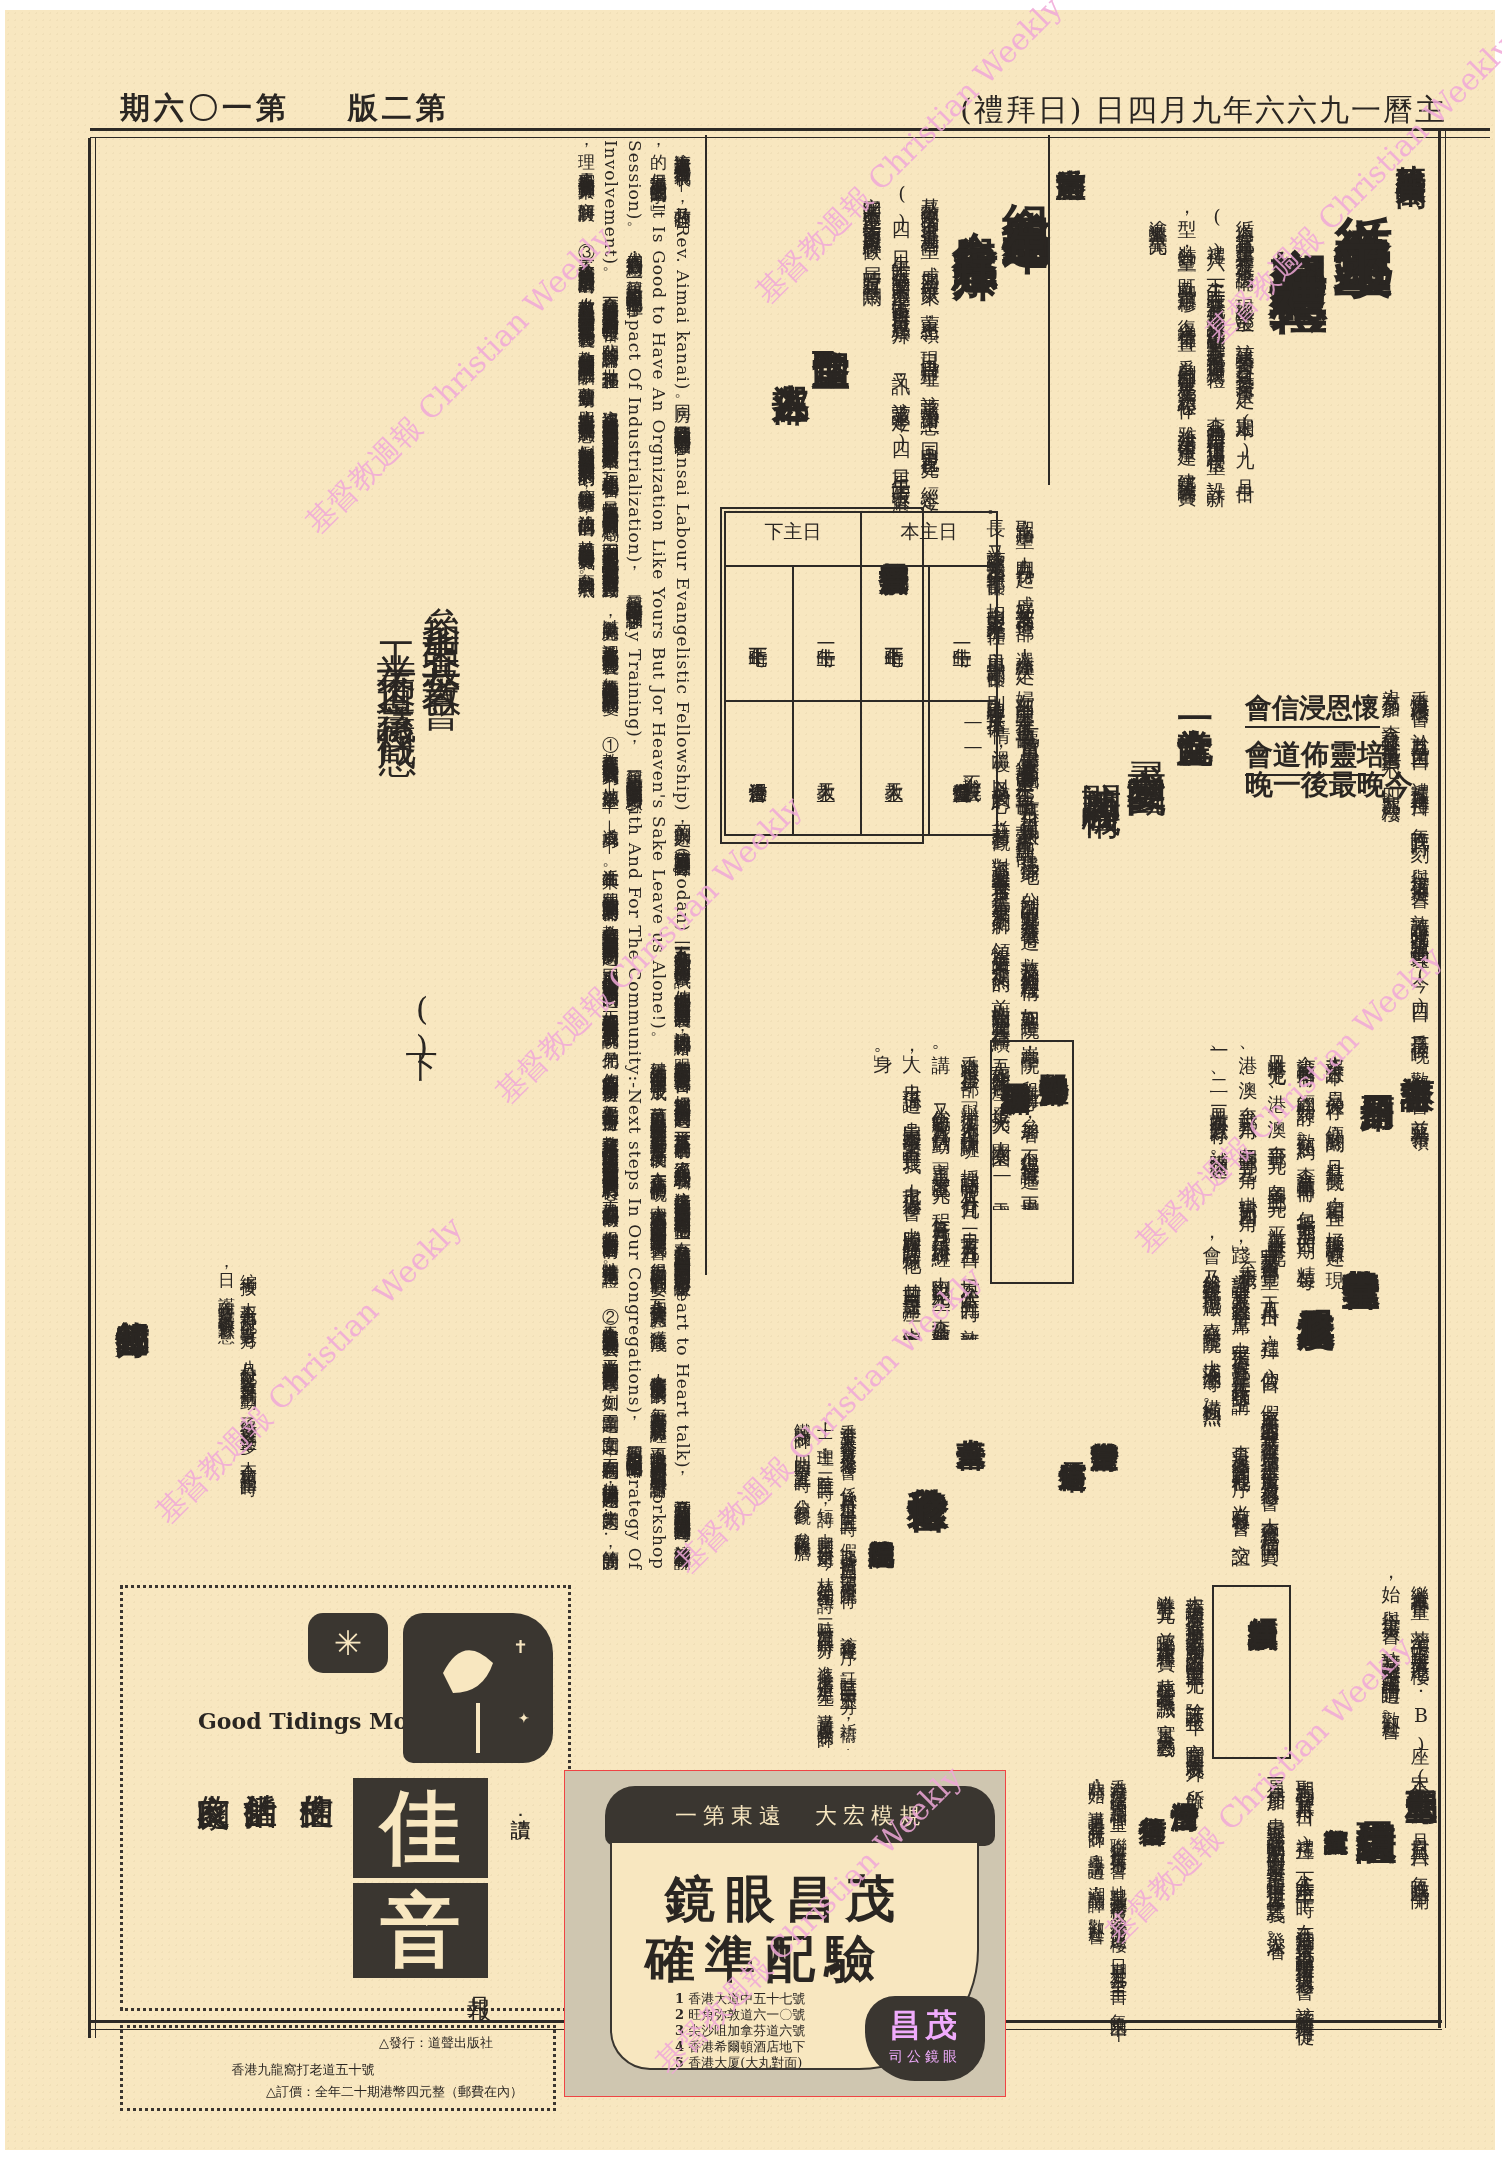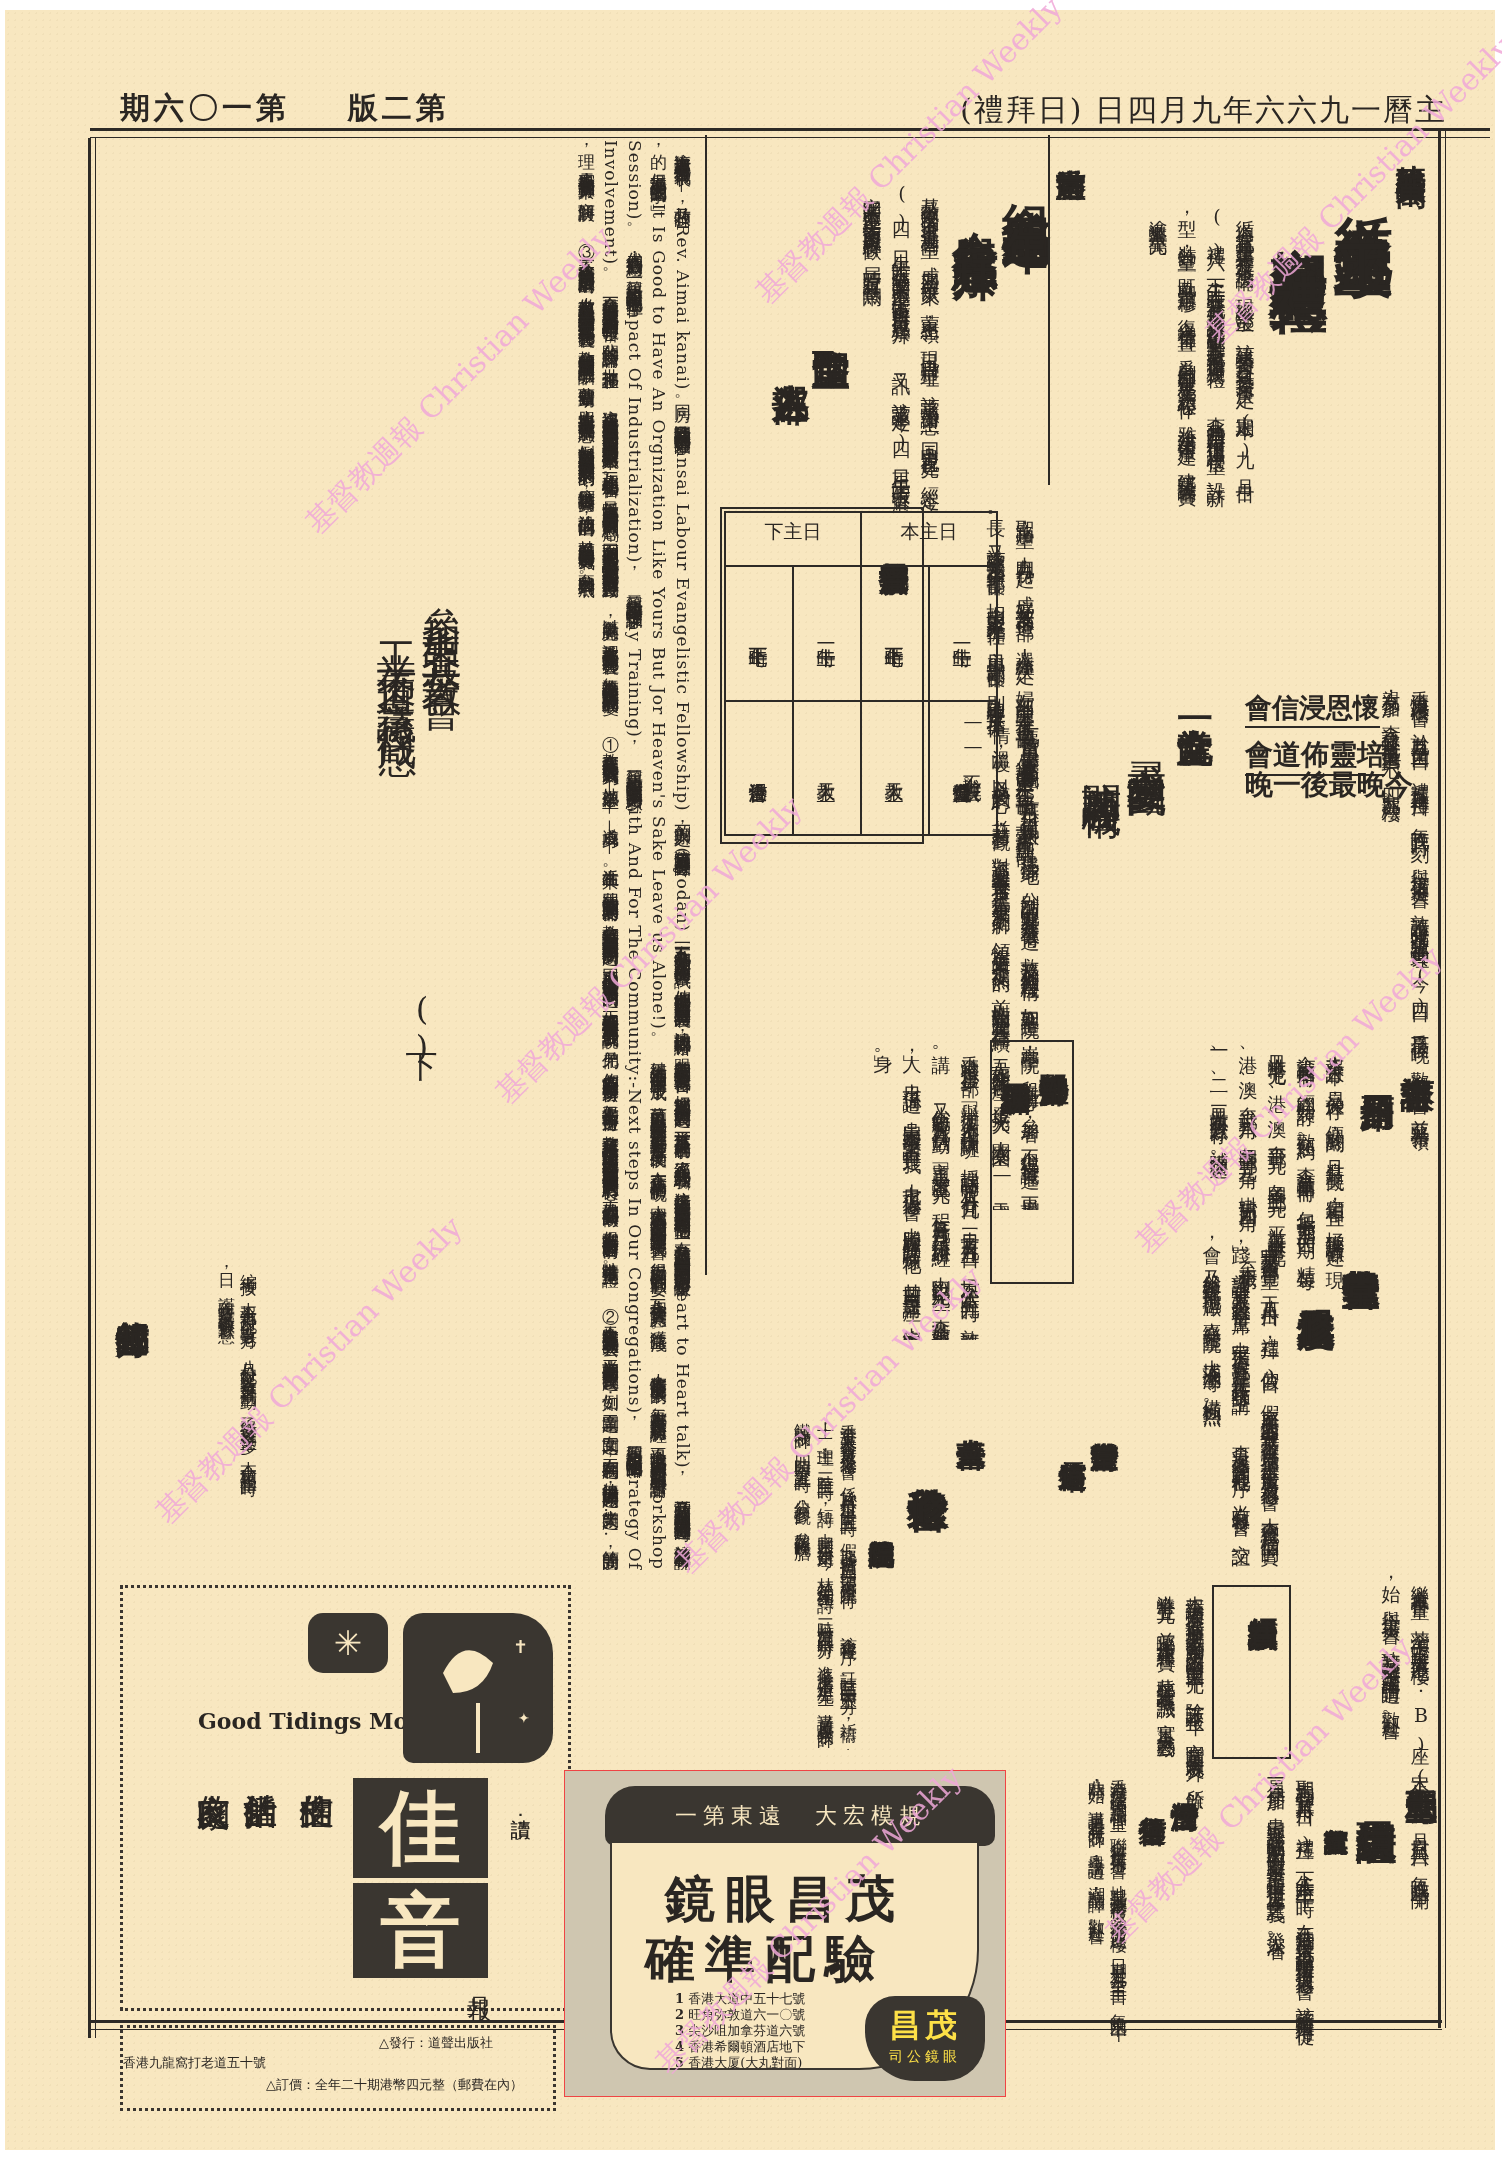--- a/index.html
+++ b/index.html
@@ -168,29 +168,29 @@
   <div class="abs" style="left:45px;top:70px;width:365px;height:225px;background:#f8e7c0;border:2px solid #3a3630;border-radius:0 0 120px 40px;"></div>
   <div class="abs hl" style="left:100px;top:95px;font-size:50px;letter-spacing:10px;unicode-bidi:bidi-override;direction:rtl;">茂昌眼鏡</div>
   <div class="abs hl" style="left:80px;top:155px;font-size:50px;letter-spacing:10px;unicode-bidi:bidi-override;direction:rtl;">驗配準確</div>
   <div class="abs" style="left:110px;top:220px;font-size:13px;line-height:16px;">
     <div><b>1</b> <span>香港大道中五十七號</span></div>
     <div><b>2</b> <span>旺角弥敦道六一〇號</span></div>
     <div><b>3</b> <span>尖沙咀加拿芬道六號</span></div>
     <div><b>4</b> <span>香港希爾頓酒店地下</span></div>
     <div><b>5</b> <span>香港大厦(大丸對面)</span></div>
   </div>
-  <div class="abs" style="left:300px;top:225px;width:120px;height:85px;background:#3a3630;border-radius:30px 20px 40px 50px;color:#fde047;text-align:center;font-family:Liberation Serif, serif;">
+  <div class="abs" style="left:300px;top:225px;width:120px;height:85px;background:#3a3630;border-radius:30px 20px 40px 50px;color:#f0abfc;text-align:center;font-family:Liberation Serif, serif;">
     <div style="font-size:32px;font-weight:bold;margin-top:8px;letter-spacing:4px;unicode-bidi:bidi-override;direction:rtl;">茂昌</div>
     <div style="font-size:14px;letter-spacing:4px;unicode-bidi:bidi-override;direction:rtl;">眼鏡公司</div>
   </div>
 </div>
 
 <div class="abs dotted" style="left:120px;top:2025px;width:430px;height:80px;">
   <div style="font-size:13px;text-align:right;margin:6px 60px 0 0;">△發行：道聲出版社</div>
-  <div style="font-size:13px;text-align:left;margin:2px 70px 0 0;font-family:Liberation Mono, monospace;">香港九龍窩打老道五十號</div>
+  <div style="font-size:13px;text-align:center;margin:9px 70px 0 0;font-family:Liberation Mono, monospace;">香港九龍窩打老道五十號</div>
   <div style="font-size:13px;text-align:right;margin:4px 30px 0 0;">△訂價：全年二十期港幣四元整（郵費在內）</div>
 </div>
 
 <div class="wm" style="left:1150px;top:170px;">基督教週報 Christian Weekly</div>
 <div class="wm" style="left:700px;top:130px;">基督教週報 Christian Weekly</div>
 <div class="wm" style="left:250px;top:360px;">基督教週報 Christian Weekly</div>
 <div class="wm" style="left:1080px;top:1080px;">基督教週報 Christian Weekly</div>
 <div class="wm" style="left:440px;top:930px;">基督教週報 Christian Weekly</div>
 <div class="wm" style="left:620px;top:1400px;">基督教週報 Christian Weekly</div>
 <div class="wm" style="left:100px;top:1350px;">基督教週報 Christian Weekly</div>

